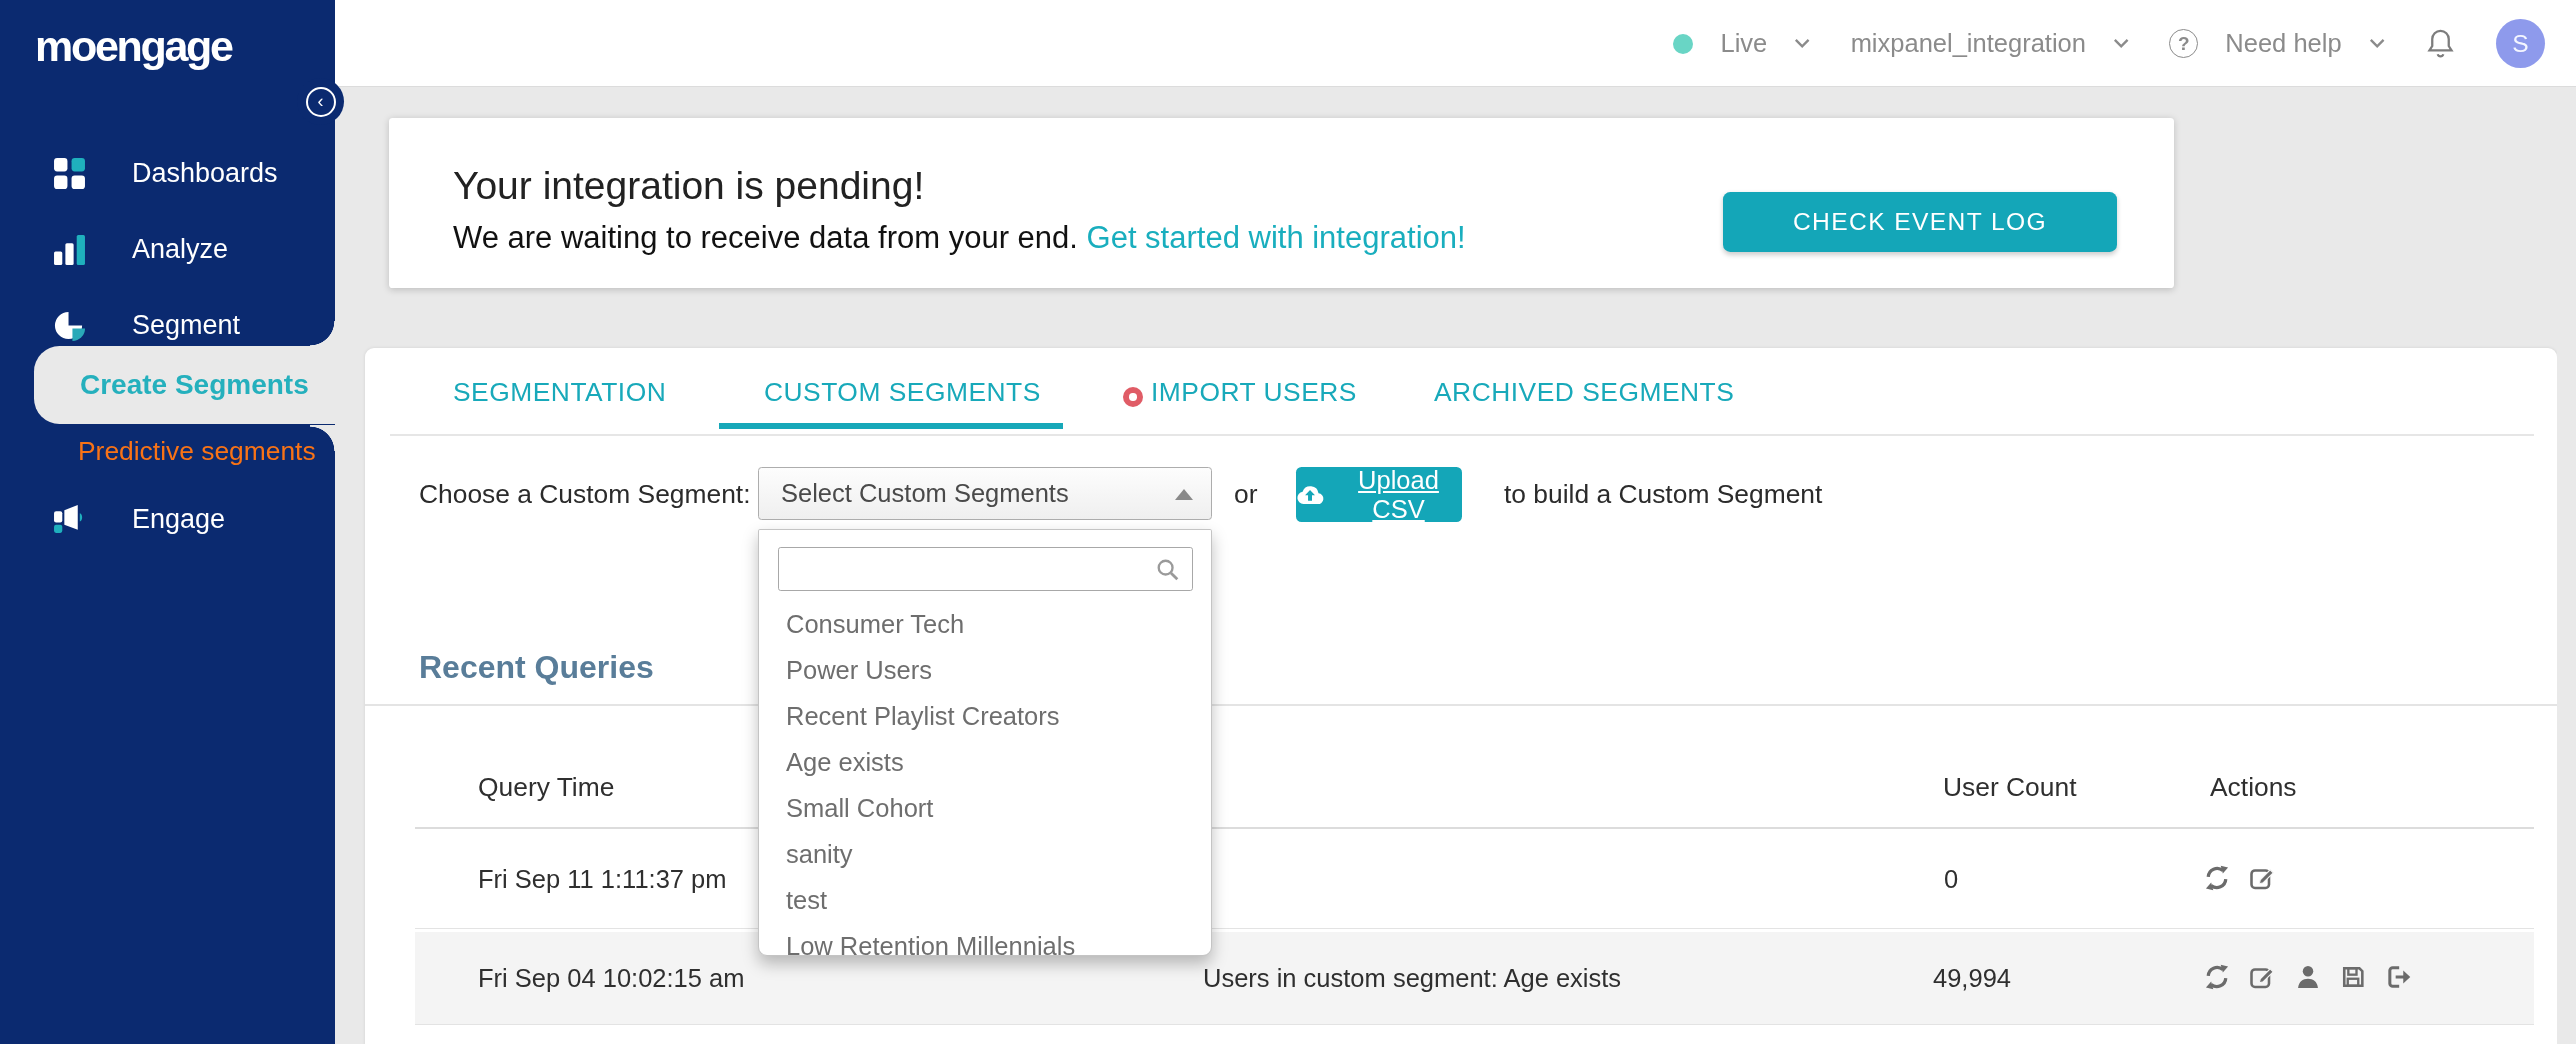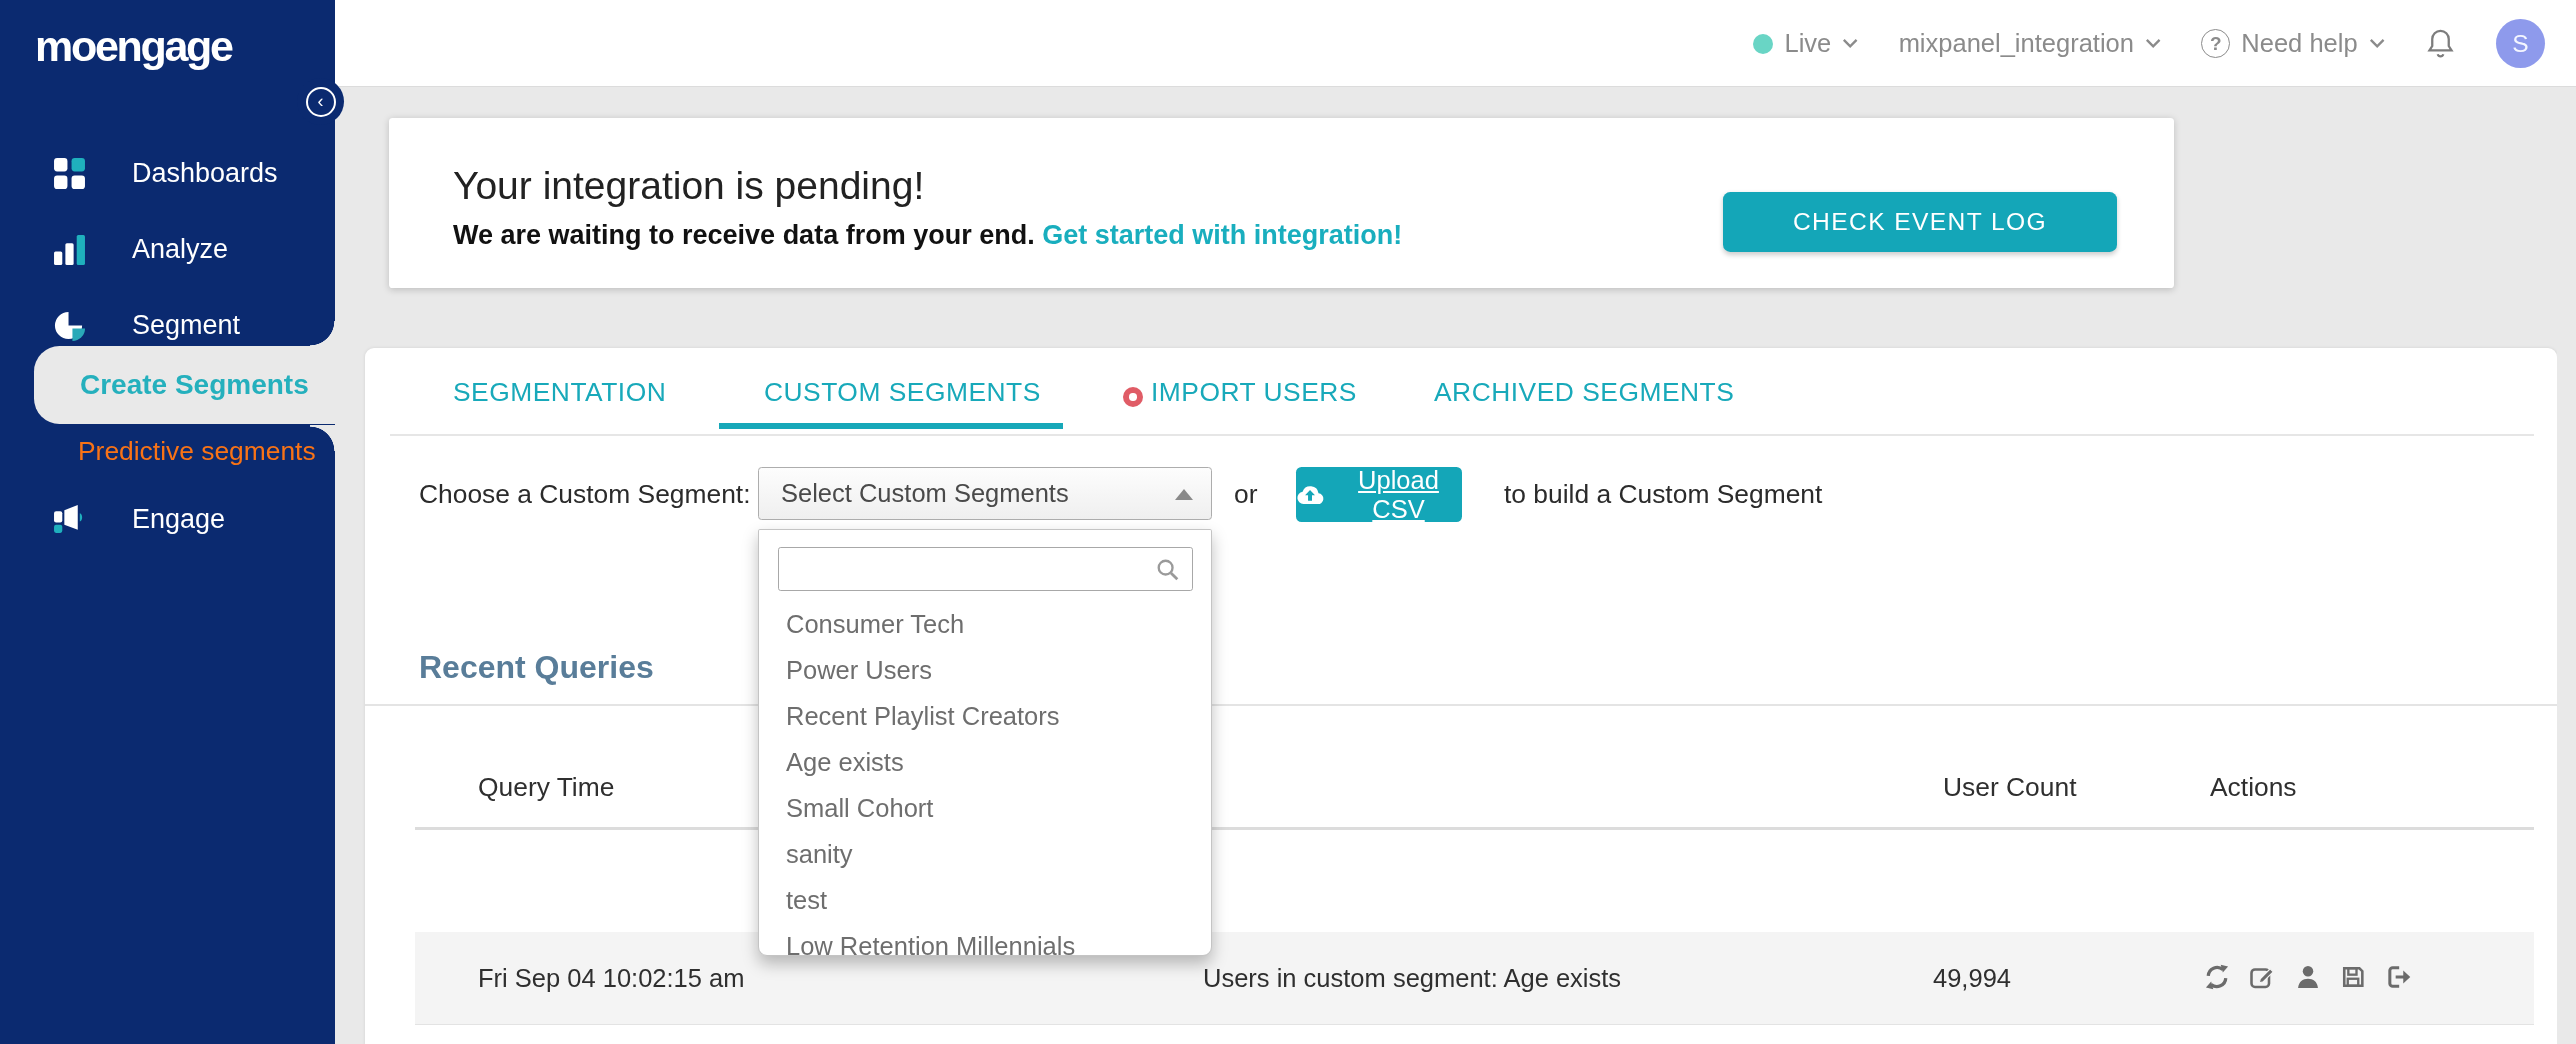--- a/index.html
+++ b/index.html
@@ -3,21 +3,21 @@
 <meta charset="utf-8">
 <style>
   * { margin:0; padding:0; box-sizing:border-box; }
   html,body { width:2576px; height:1045px; }
   body { font-family:"Liberation Sans", sans-serif; }
   #app { position:relative; width:2576px; height:1045px; background:#e9e9e9; overflow:hidden; }
 
   
   .header { position:absolute; left:335px; top:0; width:2241px; height:87px; background:#ffffff; border-bottom:1.8px solid #dcdcdc; }
   .topbar { position:absolute; right:31px; top:0; height:87px; display:flex; align-items:center; gap:40px; color:#8b8b8b; font-size:25.5px; }
-  .tb-item { display:flex; align-items:center; gap:11px; cursor:pointer; }
+  .tb-item { display:flex; align-items:center; gap:27px; cursor:pointer; }
   .live-dot { width:20px; height:20px; border-radius:50%; background:#69d5c5; }
   .chev { width:16.4px; height:11px; }
   .qmark { width:29px; height:29px; border:1.8px solid #8b8b8b; border-radius:50%; display:flex; align-items:center; justify-content:center; font-size:19px; font-weight:700; }
   .avatar { width:49px; height:49px; border-radius:50%; background:#8e9aec; color:#f4f6ff; display:flex; align-items:center; justify-content:center; font-size:24.6px; }
 
   
   .sidebar { position:absolute; left:0; top:0; width:335px; height:1045px; background:#0b2a70;padding-left:8px; }
   .logo { position:absolute; left:35px; top:22px; color:#ffffff; font-size:43px; font-weight:700; letter-spacing:-2.3px; }
   .side-item { position:absolute; left:0; width:274px; height:58px; display:flex; align-items:center; color:#ffffff; font-size:27px; cursor:pointer; }
   .side-item .sicon { position:absolute; left:53px; width:33px; height:33px; }
@@ -26,21 +26,21 @@
   .pill .slabel { position:absolute; left:46px; color:#25b0bd; font-size:28px; font-weight:700; }
   .notch-top { position:absolute; right:0; top:321px; width:25.5px; height:25.5px; background:radial-gradient(circle at 0 0, #0b2a70 24px, #e9e9e9 24.6px); }
   .notch-bottom { position:absolute; right:0; top:425px; width:25.5px; height:25.5px; background:radial-gradient(circle at 0 100%, #0b2a70 24px, #e9e9e9 24.6px); }
   .sub-item { position:absolute; left:78px; height:46px; display:flex; align-items:center; color:#f97316; font-size:26.4px; cursor:pointer; }
   .collapse-btn { position:absolute; left:297px; top:78px; width:47px; height:47px; background:#0b2a70; border-radius:50%; display:flex; align-items:center; justify-content:center; cursor:pointer; z-index:30; }
   .collapse-ring { width:30px; height:30px; border:2.3px solid #ffffff; border-radius:50%; display:flex; align-items:center; justify-content:center; color:#ffffff; font-size:18px; line-height:1; padding-bottom:1.8px; }
 
   
   .banner { position:absolute; left:389px; top:118px; width:1785px; height:170px; background:#ffffff; border-radius:3.6px; box-shadow:0 1.8px 7.3px rgba(0,0,0,0.18); }
   .banner-title { position:absolute; left:64px; top:46px; font-size:39px; font-weight:300; color:#222222; }
-  .banner-sub { position:absolute; left:64px; top:102px; font-size:27px; font-weight:700; color:#111111;text-align:right; }
+  .banner-sub { position:absolute; left:64px; top:102px; font-size:31px; font-weight:400; color:#111111;text-align:right; }
   .banner-link { color:#19aebe; cursor:pointer; }
   .banner-btn { position:absolute; right:57px; top:74px; width:394px; height:60px; background:#14a6b8; border:none; border-radius:7.3px; color:#ffffff; font-size:24.6px; letter-spacing:1.4px; font-family:"Liberation Sans",sans-serif; box-shadow:0 2.7px 5.5px rgba(0,0,0,0.2); cursor:pointer; }
 
   
   .main-card { position:absolute; left:365px; top:348px; width:2192px; height:696px; background:#ffffff; border-radius:9px 9px 0 0; box-shadow:0 0.9px 3.6px rgba(0,0,0,0.10); }
   .tab { position:absolute; top:377px; font-size:26.4px; color:#18a9ba; letter-spacing:0.5px; cursor:pointer; white-space:nowrap; }
   .tab-underline { position:absolute; left:719px; top:423px; width:344px; height:6.4px; background:#17a8b9; }
   .tabs-divider { position:absolute; left:390px; top:434px; width:2144px; height:1.8px; background:#e6e6e6; }
   .import-badge { position:absolute; left:1123px; top:387px; width:20px; height:20px; }
   .import-badge .outer { position:absolute; width:20px; height:20px; border-radius:50%; background:#e05c66; }
@@ -206,20 +206,36 @@
   <span class="suffix-text">to build a Custom Segment</span>
 
   <div class="rq-heading">Recent Queries</div>
   <div class="rq-divider"></div>
 
   <span class="col-head" style="left:478px;">Query Time</span>
   <span class="col-head" style="left:1943px;">User Count</span>
   <span class="col-head" style="left:2210px;">Actions</span>
   <div class="head-divider"></div>
 
+  <div class="row row-1">
+    <span class="cell" style="left:63px; top:36px;">Fri Sep 11 1:11:37 pm</span>
+    <span class="cell" style="left:1529px; top:36px;">0</span>
+    <div class="actions" style="top:35px;">
+      <svg class="act" viewBox="0 0 24 24">
+        <path d="M4.5 11A7.6 7.6 0 0 1 17 5.6" fill="none" stroke="#6b6b6b" stroke-width="2.8"></path>
+        <polygon points="15.2,1.5 21.5,3 17,8.2" fill="#6b6b6b"></polygon>
+        <path d="M19.5 13A7.6 7.6 0 0 1 7 18.4" fill="none" stroke="#6b6b6b" stroke-width="2.8"></path>
+        <polygon points="8.8,22.5 2.5,21 7,15.8" fill="#6b6b6b"></polygon>
+      </svg>
+      <svg class="act" viewBox="0 0 24 24">
+        <rect x="3" y="5.5" width="15" height="15" rx="3" fill="none" stroke="#6b6b6b" stroke-width="2.2"></rect>
+        <path d="M10.5 13.5L19 5l2.6 2.6-8.5 8.5-3.4.8z" fill="#6b6b6b" stroke="#f4f4f4" stroke-width="1"></path>
+      </svg>
+    </div>
+  </div>
 
   <div class="row row-2">
     <span class="cell" style="left:63px; top:32px;">Fri Sep 04 10:02:15 am</span>
     <span class="cell" style="left:788px; top:32px;">Users in custom segment: Age exists</span>
     <span class="cell" style="left:1518px; top:32px;">49,994</span>
     <div class="actions" style="top:31px;">
       <svg class="act" viewBox="0 0 24 24">
         <path d="M4.5 11A7.6 7.6 0 0 1 17 5.6" fill="none" stroke="#6b6b6b" stroke-width="2.8"></path>
         <polygon points="15.2,1.5 21.5,3 17,8.2" fill="#6b6b6b"></polygon>
         <path d="M19.5 13A7.6 7.6 0 0 1 7 18.4" fill="none" stroke="#6b6b6b" stroke-width="2.8"></path>

